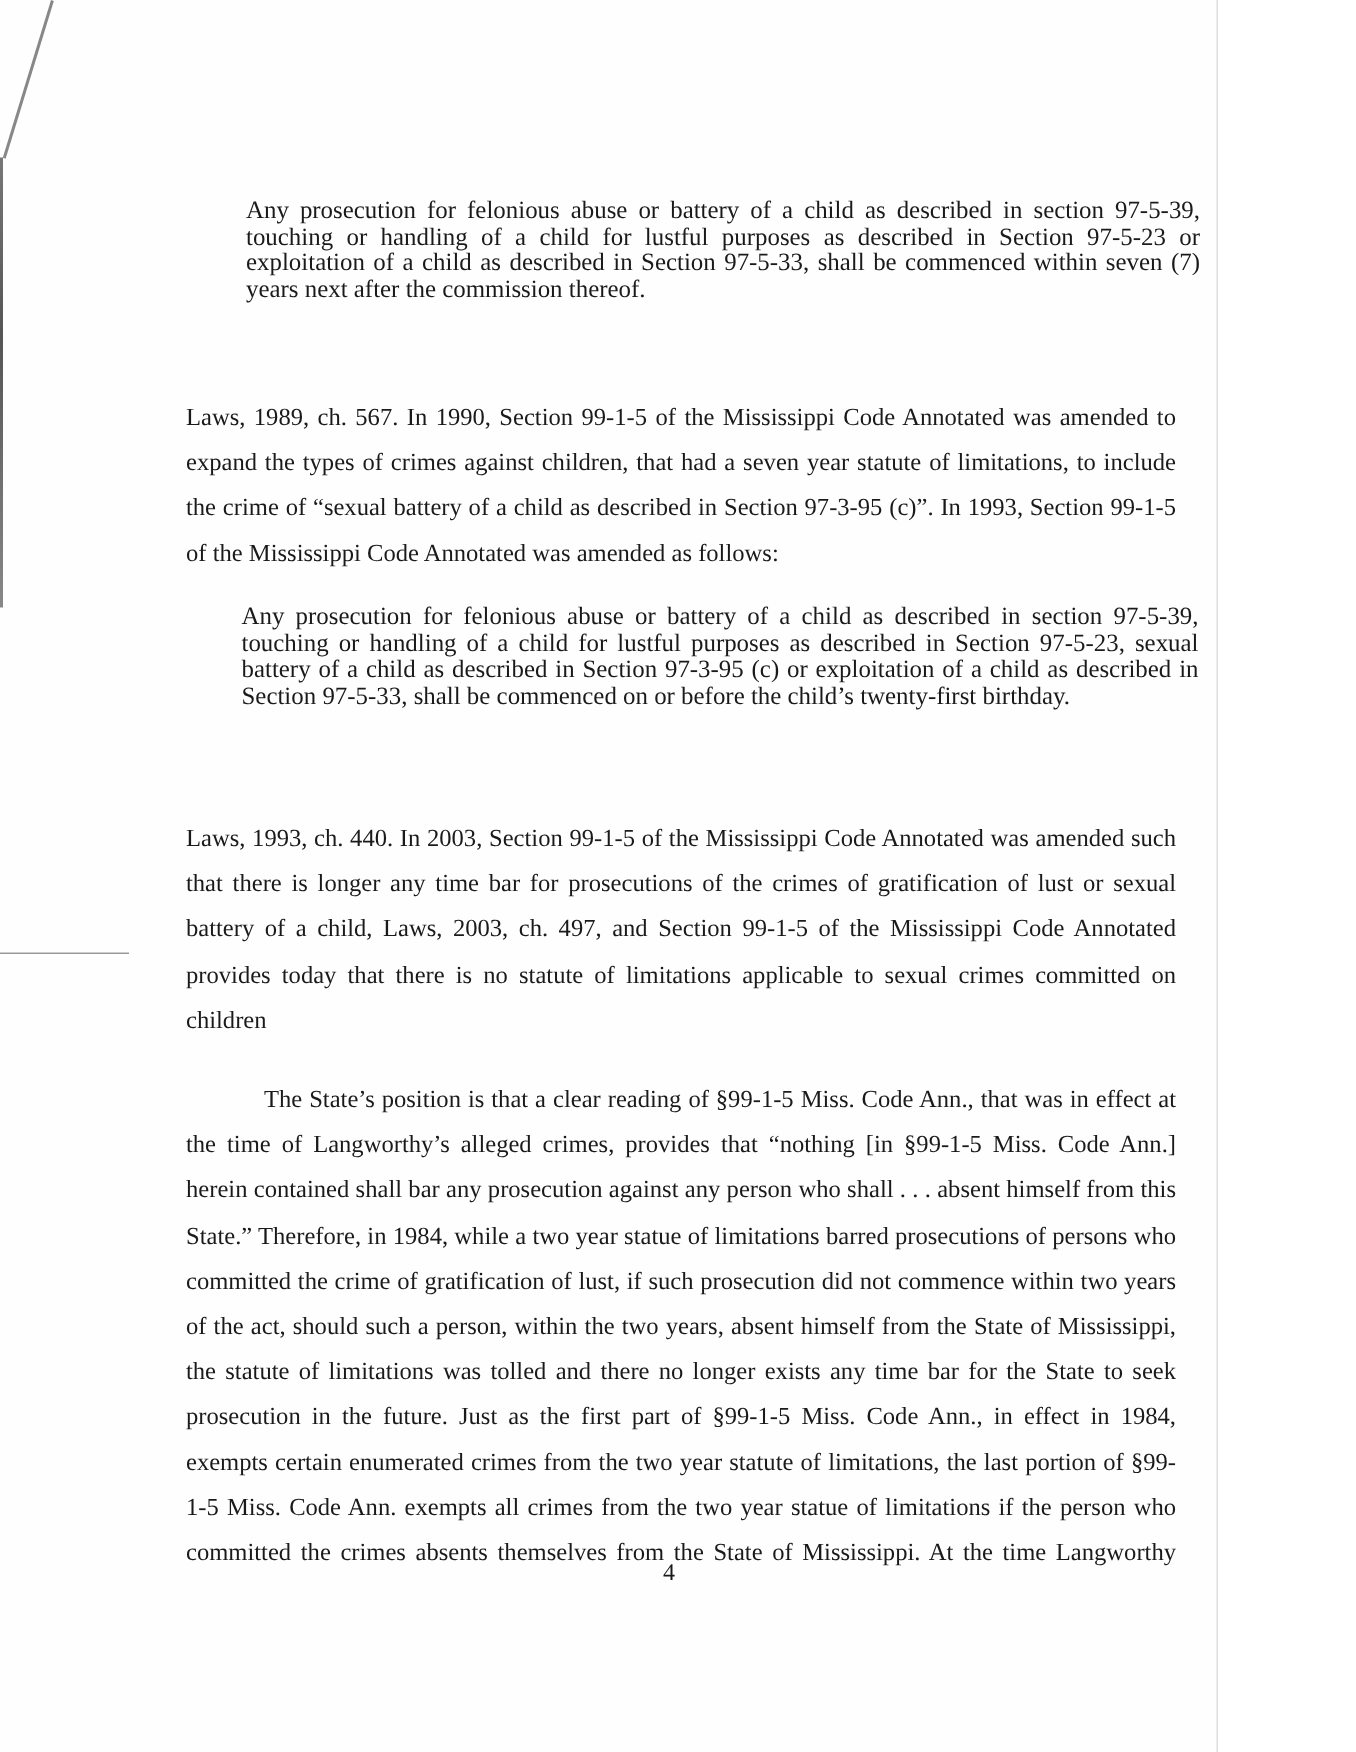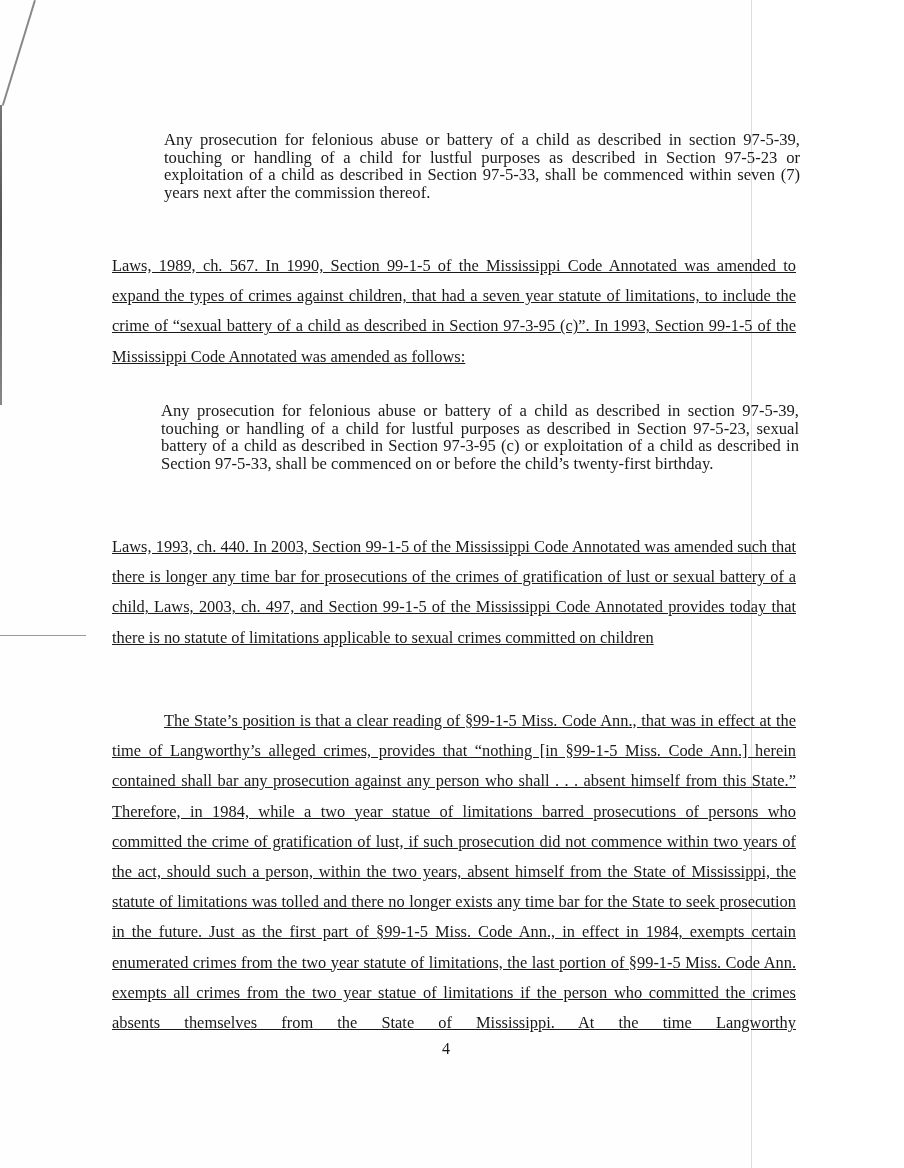--- a/index.html
+++ b/index.html
@@ -1,27 +1,27 @@
 <!DOCTYPE html>
 <html><head>
 <meta charset="utf-8">
 <style>
   html, body { margin: 0; padding: 0; background: #ffffff; }
   body { width: 904px; height: 1168px; position: relative; overflow: hidden; font-family: "Liberation Serif", serif; color: #1a1a1a; }
-  .page { position: absolute; left: 0; top: 0; width: 752px; height: 1168px; background: #fefefe; }
+  .page { position: absolute; left: 0; top: 0; width: 812px; height: 1168px; background: #fefefe; }
   .scan-edge-left { position: absolute; left: 0; top: 105px; width: 2px; height: 300px; background: linear-gradient(#777, #555 40%, #888); }
   .scan-diag { position: absolute; left: 2px; top: 0; width: 2px; height: 110px; background: #888; transform-origin: top left; transform: translateX(32px) rotate(17deg); }
   .scan-mark { position: absolute; left: 0; top: 635px; width: 86px; height: 1px; background: #999; }
   .scan-edge-right { position: absolute; right: 0; top: 0; width: 1px; height: 1168px; background: #ddd; }
   .block { position: absolute; font-size: 16.6px; line-height: 17.5px; text-align: justify; }
   .block p { margin: 0; }
   .quote1 { left: 164px; top: 131px; width: 636px; }
   .quote2 { left: 161px; top: 402px; width: 638px; }
   .para { position: absolute; left: 108px; width: 692px; font-size: 16.4px; line-height: 30.2px; text-align: justify; }
-  .para p { margin: 4px; text-decoration: underline; }
+  .para p { margin: 16px; }
   .p1 { top: 247px; }
   .p2 { top: 528px; }
   .p3 { top: 702px; }
   .indent { text-indent: 52px; }
   .page-num { position: absolute; left: 442px; top: 1040px; font-size: 16px; }
   .last-line { text-align-last: left; }
   .just-last { text-align-last: justify; }
 </style>
 </head>
 <body>

